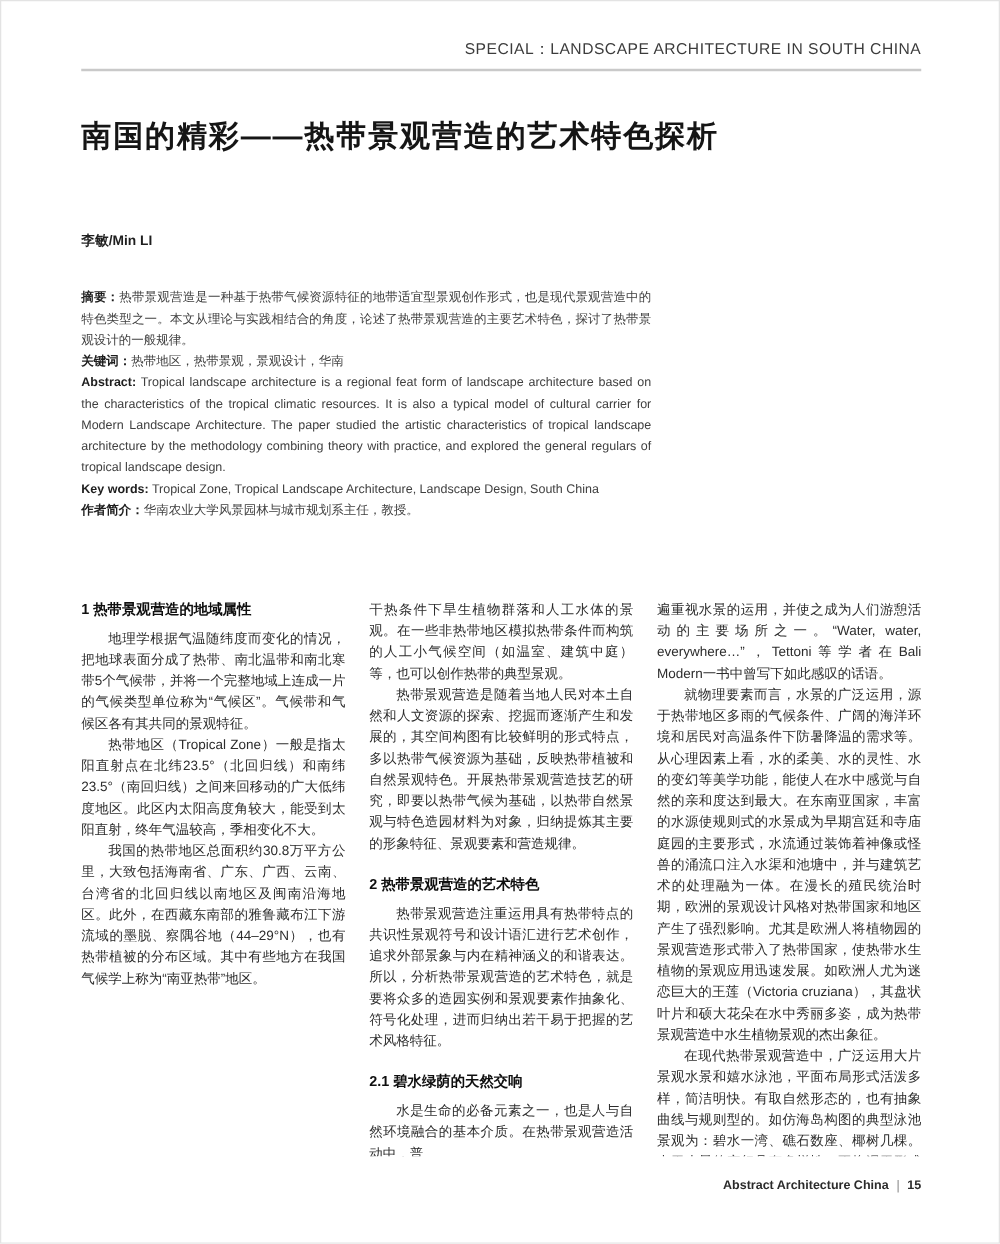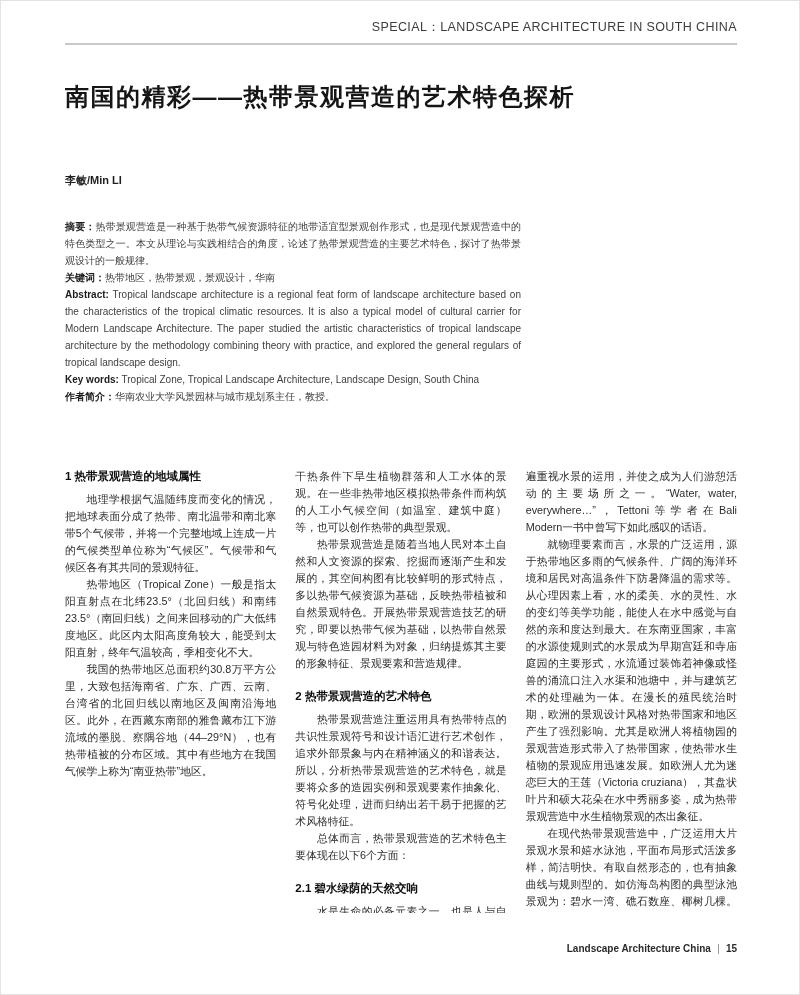--- a/index.html
+++ b/index.html
@@ -11,21 +11,21 @@
     border:1px solid #e3e3e3;
     box-sizing:border-box;
     font-family:"Liberation Sans","DejaVu Sans",sans-serif;
     color:#2e2e2e;
     overflow:hidden;
   }
   .inner{padding:0 62px 0 64px;}
 
   
   .hdr-label{
-    padding-top:18px;
+    padding-top:30px;
     text-align:right;
     font-size:12.5px;
     letter-spacing:.4px;
     color:#3c3c3c;
   }
   .hdr-rule{
     margin-top:7px;
     border:none;
     border-top:2px solid #c9c9c9;
   }
@@ -133,32 +133,31 @@
         <p>地理学根据气温随纬度而变化的情况，把地球表面分成了热带、南北温带和南北寒带5个气候带，并将一个完整地域上连成一片的气候类型单位称为“气候区”。气候带和气候区各有其共同的景观特征。</p>
         <p>热带地区（Tropical Zone）一般是指太阳直射点在北纬23.5°（北回归线）和南纬23.5°（南回归线）之间来回移动的广大低纬度地区。此区内太阳高度角较大，能受到太阳直射，终年气温较高，季相变化不大。</p>
         <p>我国的热带地区总面积约30.8万平方公里，大致包括海南省、广东、广西、云南、台湾省的北回归线以南地区及闽南沿海地区。此外，在西藏东南部的雅鲁藏布江下游流域的墨脱、察隅谷地（44–29°N），也有热带植被的分布区域。其中有些地方在我国气候学上称为“南亚热带”地区。</p>
       </div>
 
       <div class="col">
         <p class="cont">干热条件下旱生植物群落和人工水体的景观。在一些非热带地区模拟热带条件而构筑的人工小气候空间（如温室、建筑中庭）等，也可以创作热带的典型景观。</p>
         <p>热带景观营造是随着当地人民对本土自然和人文资源的探索、挖掘而逐渐产生和发展的，其空间构图有比较鲜明的形式特点，多以热带气候资源为基础，反映热带植被和自然景观特色。开展热带景观营造技艺的研究，即要以热带气候为基础，以热带自然景观与特色造园材料为对象，归纳提炼其主要的形象特征、景观要素和营造规律。</p>
         <h3 class="sub">2 热带景观营造的艺术特色</h3>
         <p>热带景观营造注重运用具有热带特点的共识性景观符号和设计语汇进行艺术创作，追求外部景象与内在精神涵义的和谐表达。所以，分析热带景观营造的艺术特色，就是要将众多的造园实例和景观要素作抽象化、符号化处理，进而归纳出若干易于把握的艺术风格特征。</p>
-        <p>总体而言，热带景观营造的艺术特色主要体现在以下6个方面：</p>
         <h3 class="sub">2.1 碧水绿荫的天然交响</h3>
         <p>水是生命的必备元素之一，也是人与自然环境融合的基本介质。在热带景观营造活动中，普</p>
       </div>
 
       <div class="col">
         <p class="cont">遍重视水景的运用，并使之成为人们游憩活动的主要场所之一。“Water, water, everywhere…”，Tettoni等学者在Bali Modern一书中曾写下如此感叹的话语。</p>
         <p>就物理要素而言，水景的广泛运用，源于热带地区多雨的气候条件、广阔的海洋环境和居民对高温条件下防暑降温的需求等。从心理因素上看，水的柔美、水的灵性、水的变幻等美学功能，能使人在水中感觉与自然的亲和度达到最大。在东南亚国家，丰富的水源使规则式的水景成为早期宫廷和寺庙庭园的主要形式，水流通过装饰着神像或怪兽的涌流口注入水渠和池塘中，并与建筑艺术的处理融为一体。在漫长的殖民统治时期，欧洲的景观设计风格对热带国家和地区产生了强烈影响。尤其是欧洲人将植物园的景观营造形式带入了热带国家，使热带水生植物的景观应用迅速发展。如欧洲人尤为迷恋巨大的王莲（Victoria cruziana），其盘状叶片和硕大花朵在水中秀丽多姿，成为热带景观营造中水生植物景观的杰出象征。</p>
         <p>在现代热带景观营造中，广泛运用大片景观水景和嬉水泳池，平面布局形式活泼多样，简洁明快。有取自然形态的，也有抽象曲线与规则型的。如仿海岛构图的典型泳池景观为：碧水一湾、礁石数座、椰树几棵。由于水景的变幻具有多样性，不拘泥于形式和大小，因此在造园中非</p>
       </div>
 
     </main>
   </div>
 
   <div class="footer">
-    <span>Landscape Architecture China</span>
+    <span>Abstract Architecture China</span>
     <span class="sep"></span>
     <span>15</span>
   </div>
 </div>
 
 </body></html>

